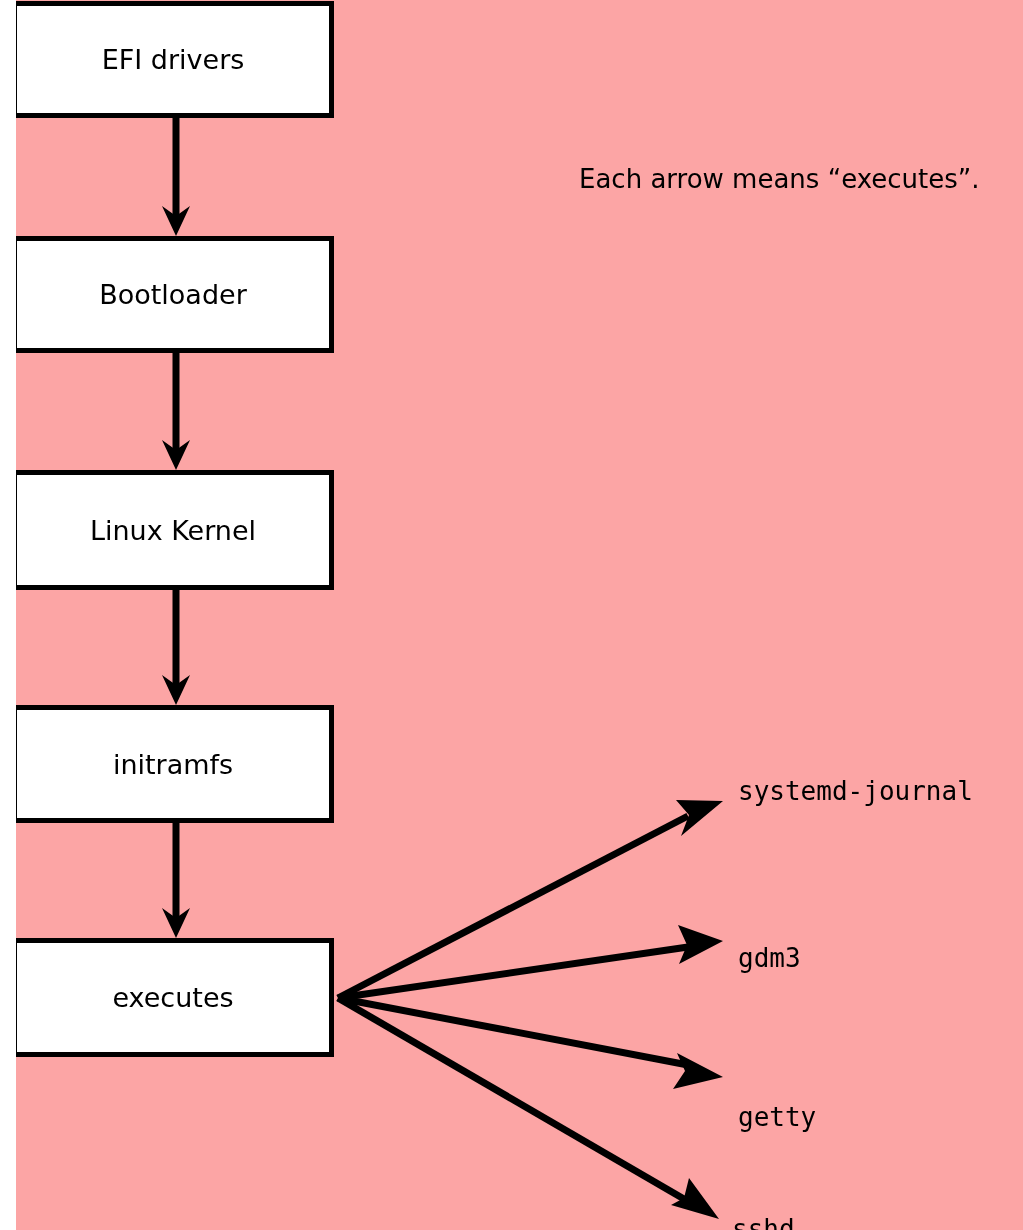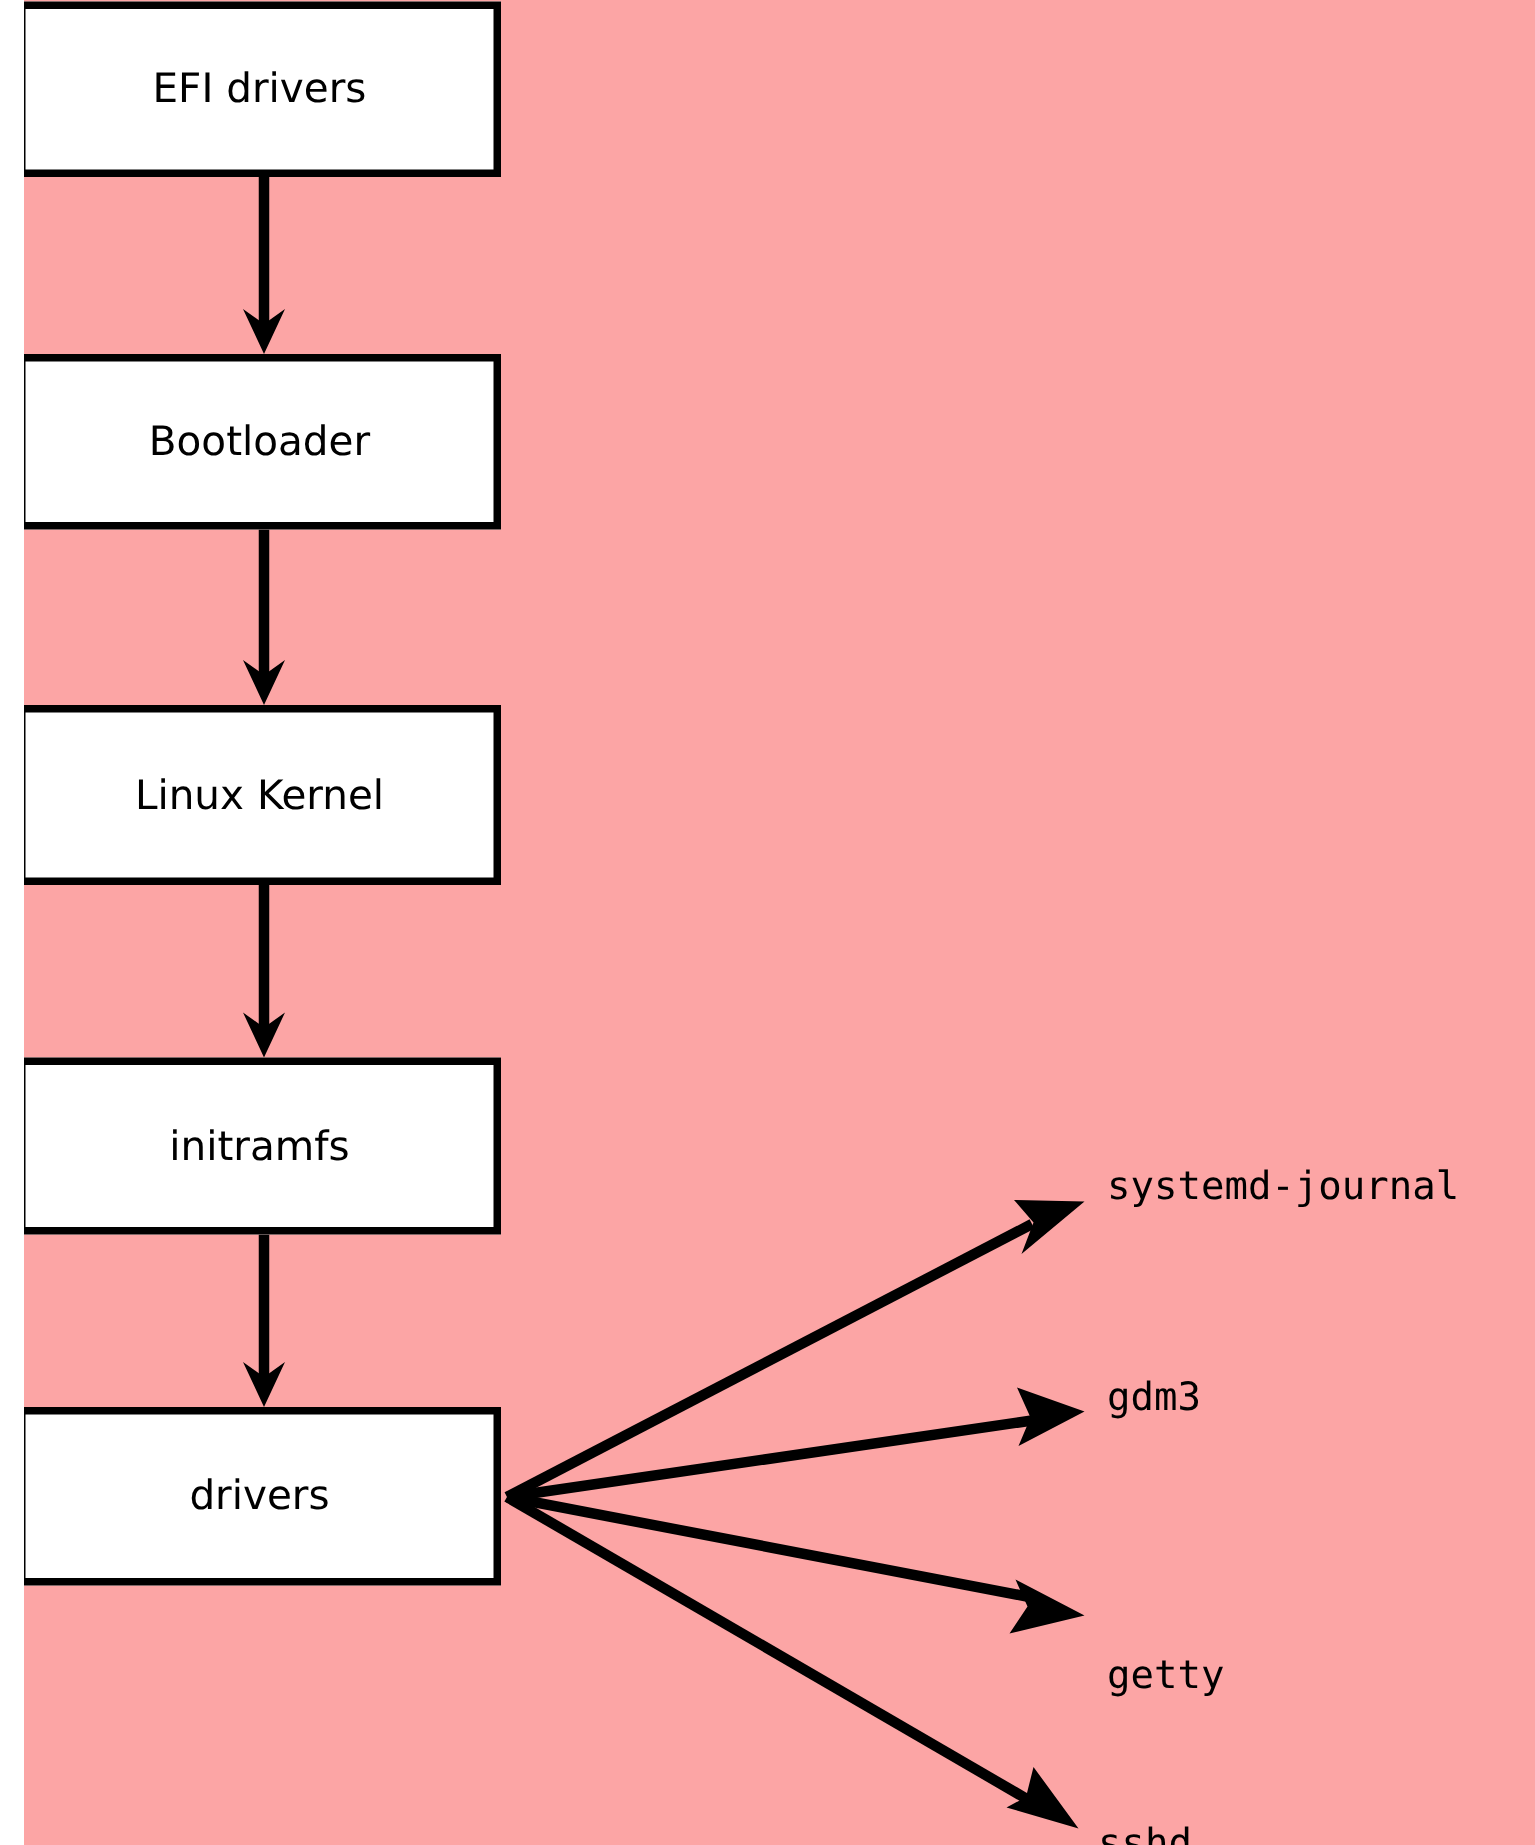--- a/index.html
+++ b/index.html
@@ -108,25 +108,26 @@
 
   <div class="node-box" style="left:-4px; top:470px; width:322px; height:120px;">
     <span class="node-label">Linux Kernel</span>
   </div>
 
   <div class="node-box" style="left:-4px; top:705px; width:322px; height:118px;">
     <span class="node-label">initramfs</span>
   </div>
 
   <div class="node-box" style="left:-4px; top:938px; width:322px; height:119px;">
-    <span class="node-label">drivers</span>
+    <span class="node-label">executes</span>
   </div>
 
+  <div class="legend-text" style="left:563px; top:166px;">Each arrow means “executes”.</div>
 
   <div class="service-label" style="left:722px; top:778px;">systemd-journal</div>
 
-  <div class="service-label" style="left:722px; top:919px;">gdm3</div>
+  <div class="service-label" style="left:722px; top:945px;">gdm3</div>
 
   <div class="service-label" style="left:722px; top:1104px;">getty</div>
 
   <div class="service-label" style="left:716px; top:1216px;">sshd</div>
 
 </div>
 
 </body></html>

